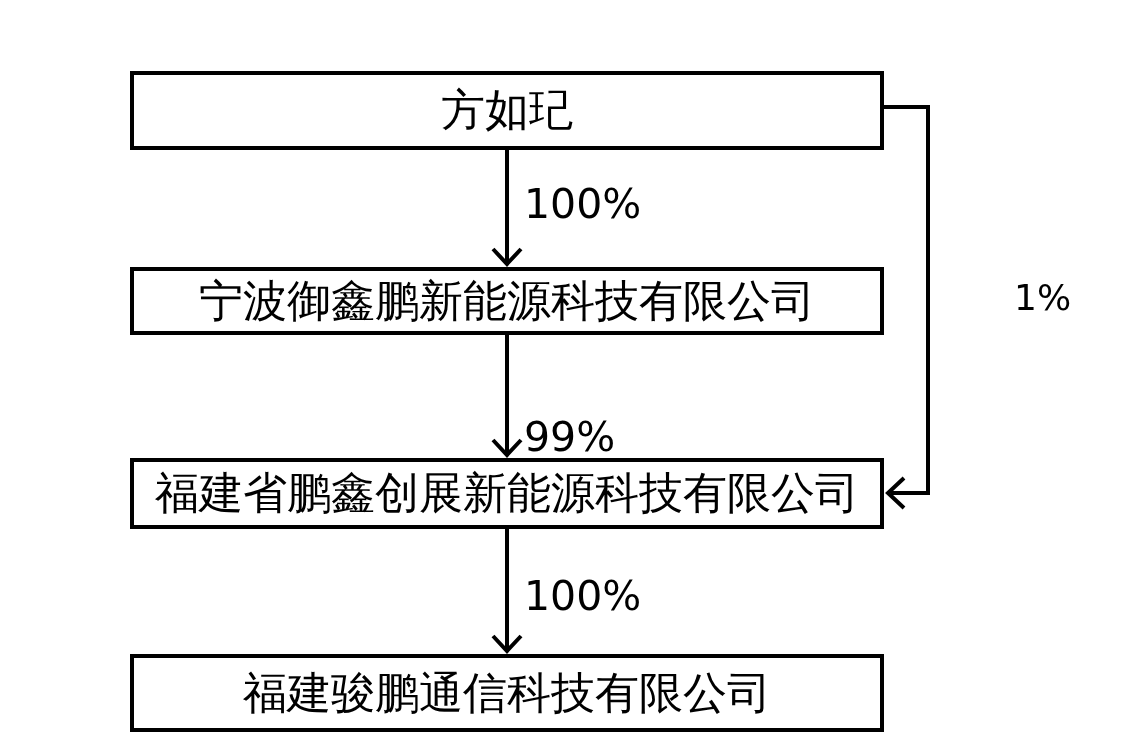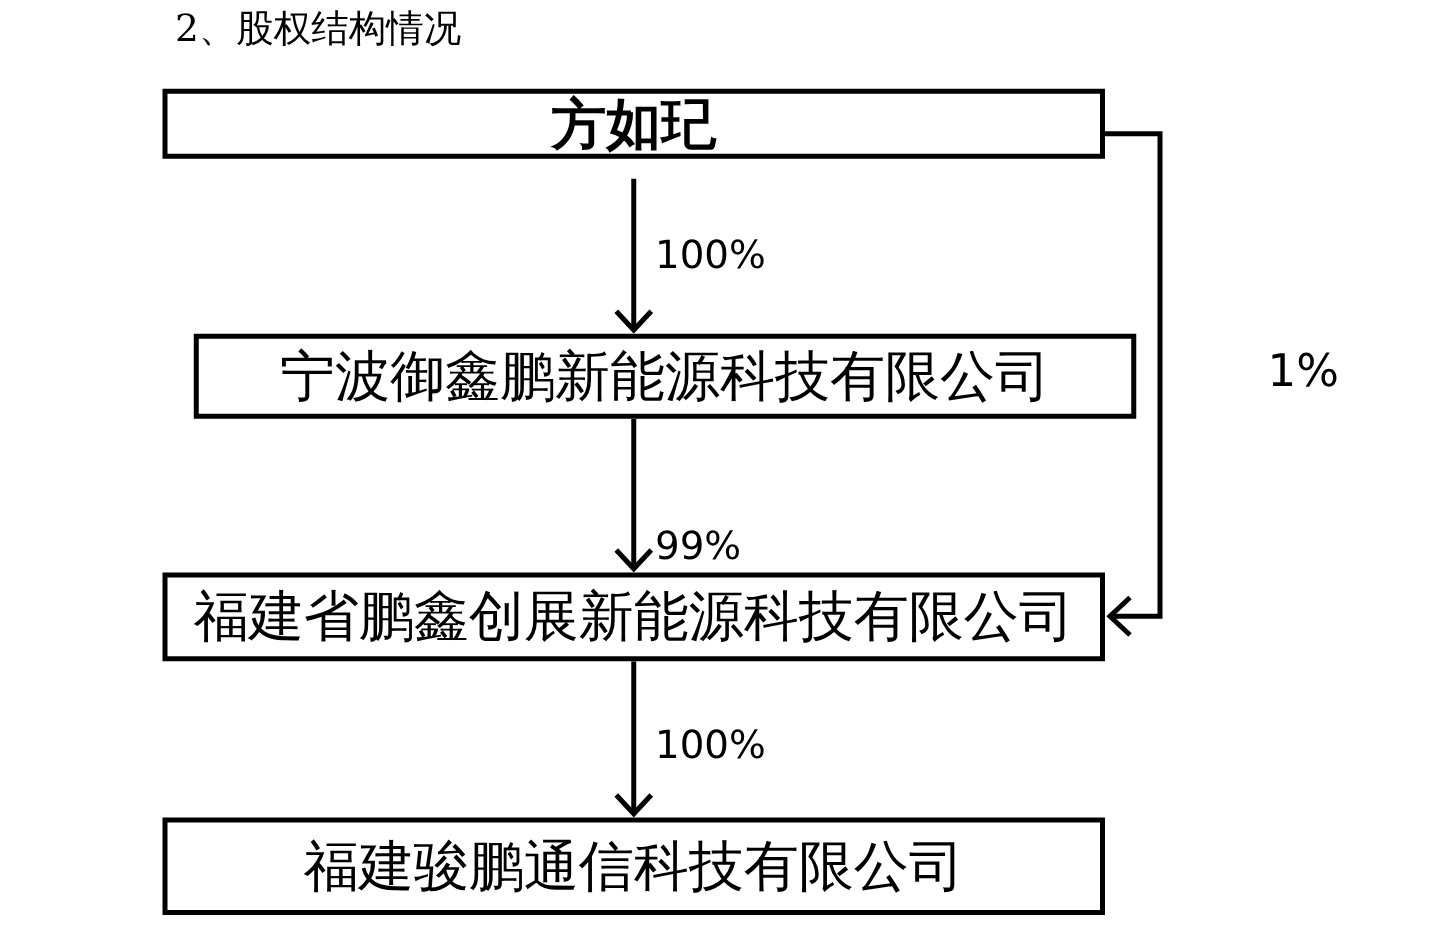--- a/index.html
+++ b/index.html
@@ -34,27 +34,27 @@
     border: 4px solid #000000;
     background: #ffffff;
     display: flex;
     align-items: center;
     justify-content: center;
     font-size: 44px;
     font-weight: 500;
     letter-spacing: 0;
     white-space: nowrap;
   }
-  .node-1 { top: 71px;  height: 56px; font-weight: bold; }
-  .node-2 { top: 267px; height: 68px; margin-left: 25px; }
+  .node-1 { top: 71px;  height: 79px; }
+  .node-2 { top: 267px; height: 68px; }
   .node-3 { top: 458px; height: 71px; }
   .node-4 { top: 654px; height: 78px; }
   .edge-label {
     position: absolute;
-    font-size: 31px;
+    font-size: 41px;
     line-height: 38px;
     white-space: nowrap;
   }
   .edge-label-1 { left: 524px; top: 185px; }
   .edge-label-2 { left: 524px; top: 382px; margin-top: 36px; }
   .edge-label-3 { left: 524px; top: 577px; }
   .edge-label-side {
     left: 1014px;
     top: 278px;
     font-size: 36px;
@@ -71,21 +71,20 @@
   svg.wires * {
     stroke: #000000;
     fill: none;
   }
 </style>
 </head>
 <body>
 
 <div class="canvas">
 
-  <div class="doc-title">2、股权结构情况</div>
 
   <svg class="wires" viewBox="0 0 1146 748">
 
     <g>
       <line x1="507" y1="143" x2="507" y2="263" stroke-width="4"></line>
       <polyline points="493,249 507,264 521,249" stroke-width="4"></polyline>
     </g>
 
     <g>
       <line x1="507" y1="335" x2="507" y2="454" stroke-width="4"></line>

